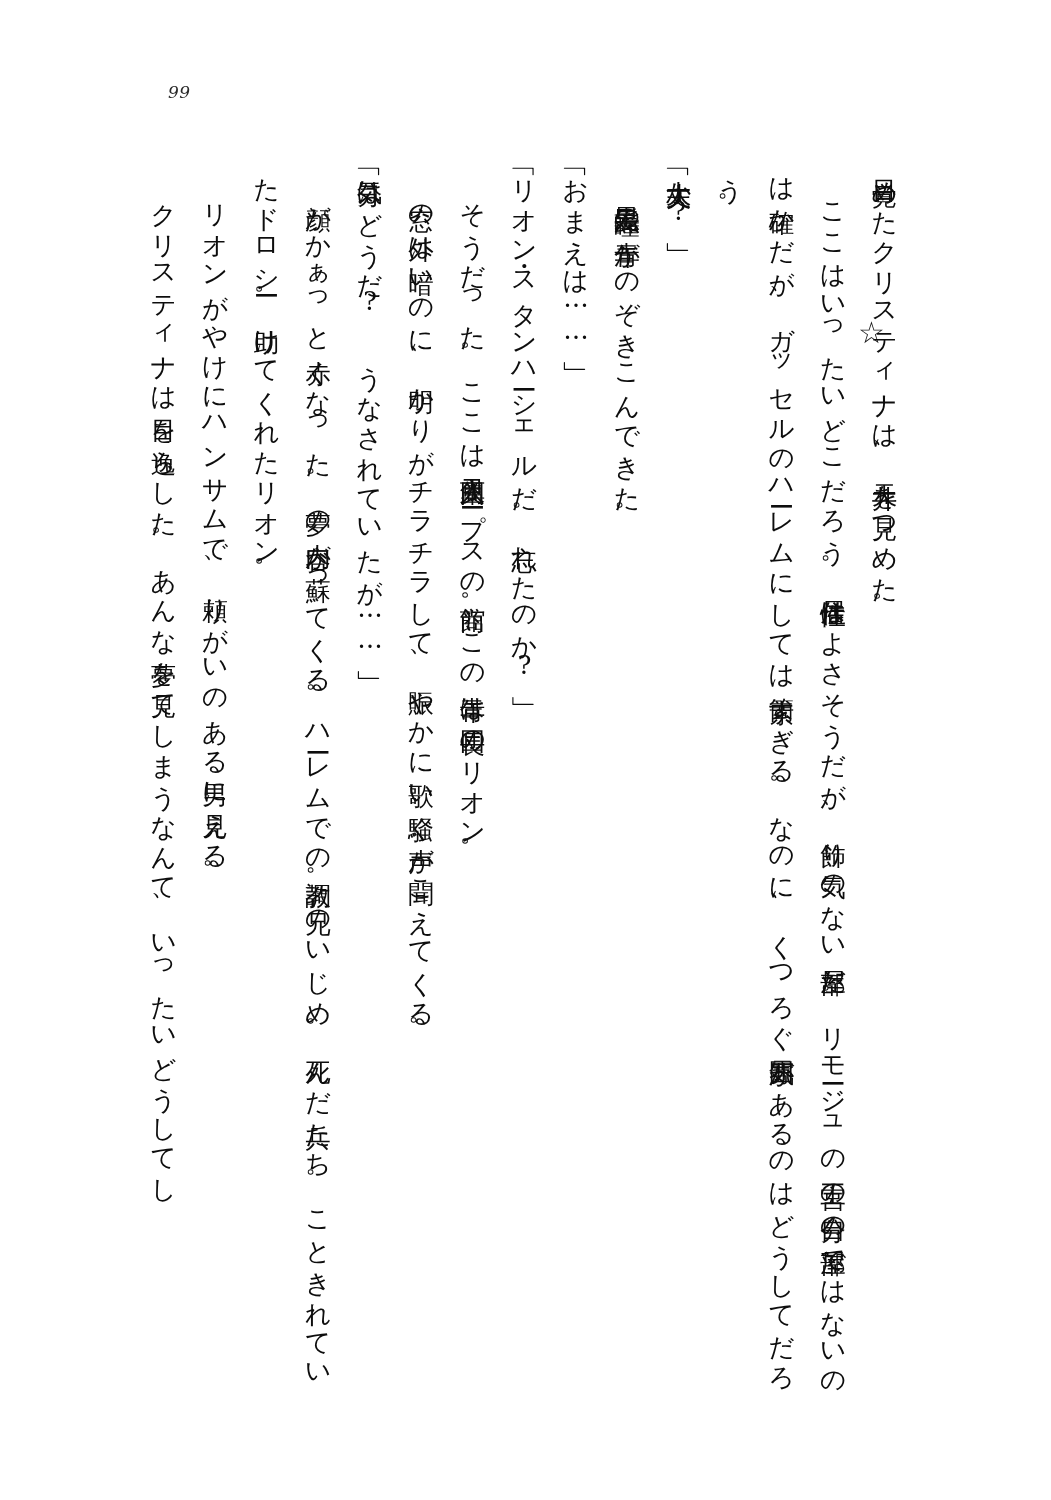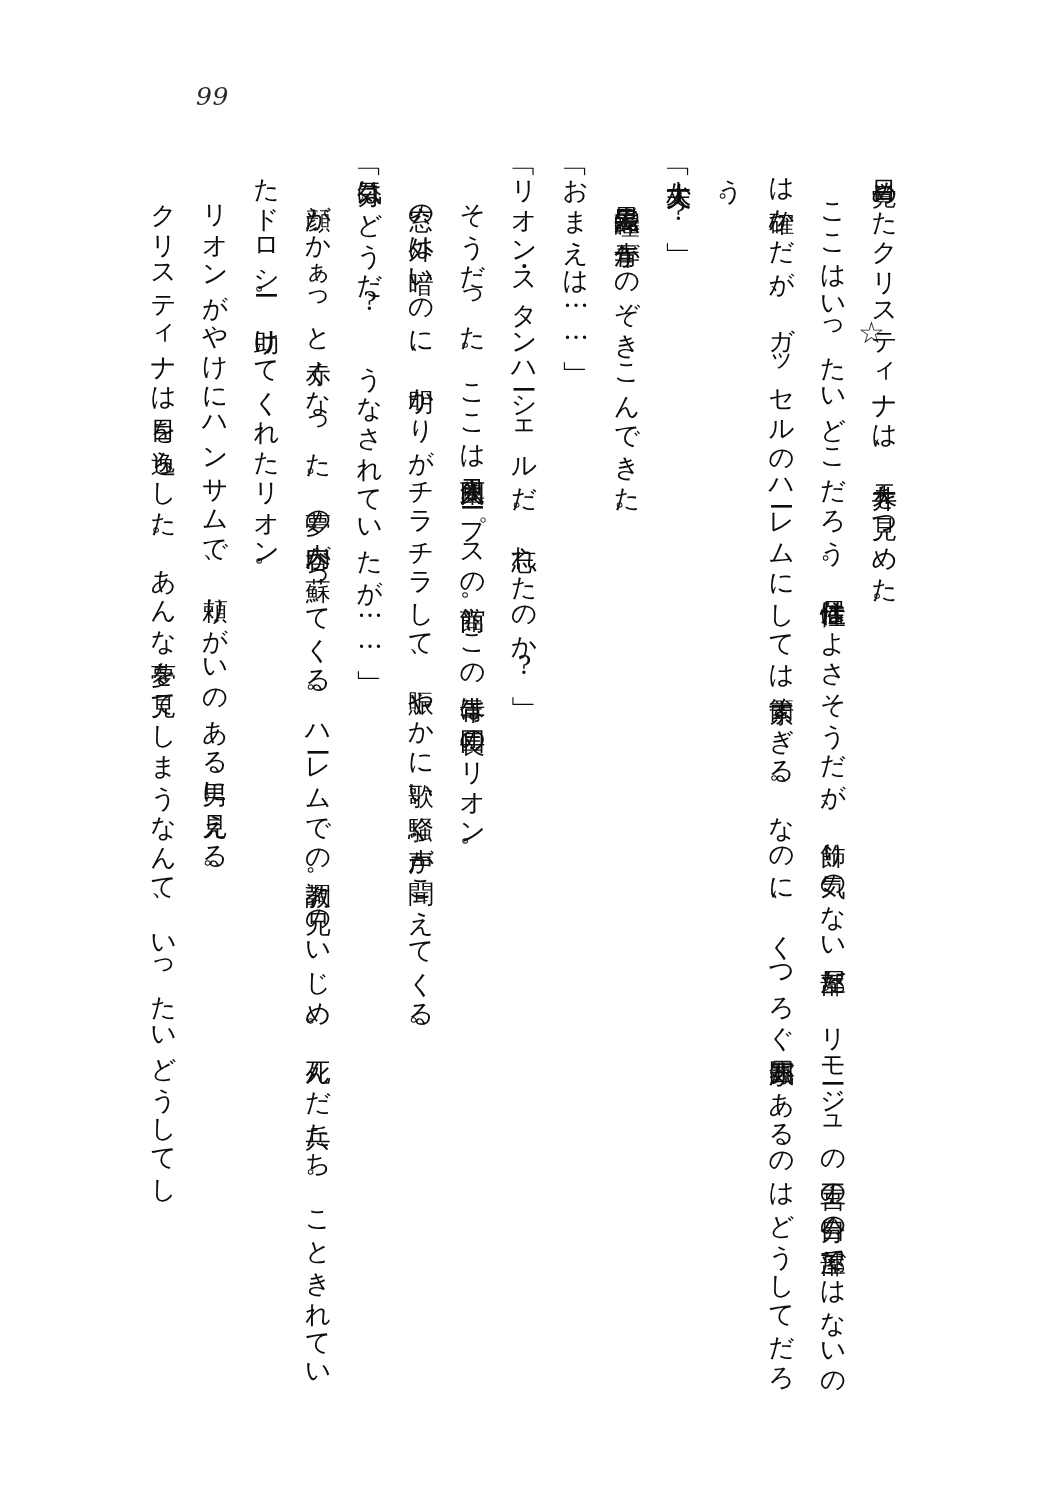--- a/index.html
+++ b/index.html
@@ -25,24 +25,23 @@
     background: #ffffff;
   }
 
   
   .page-number {
     position: absolute;
     left: 168px;
     top: 82px;
     font-family: "DejaVu Serif", "Liberation Serif", serif;
     font-style: italic;
-    font-size: 25px;
+    font-size: 17px;
     color: #2a2a2a;
     letter-spacing: 0.5px;
-    margin-left: 28px;
   }
 
   
   .ornament {
     position: absolute;
     left: 858px;
     top: 318px;
     font-size: 30px;
     color: #1a1a1a;
     line-height: 1;

